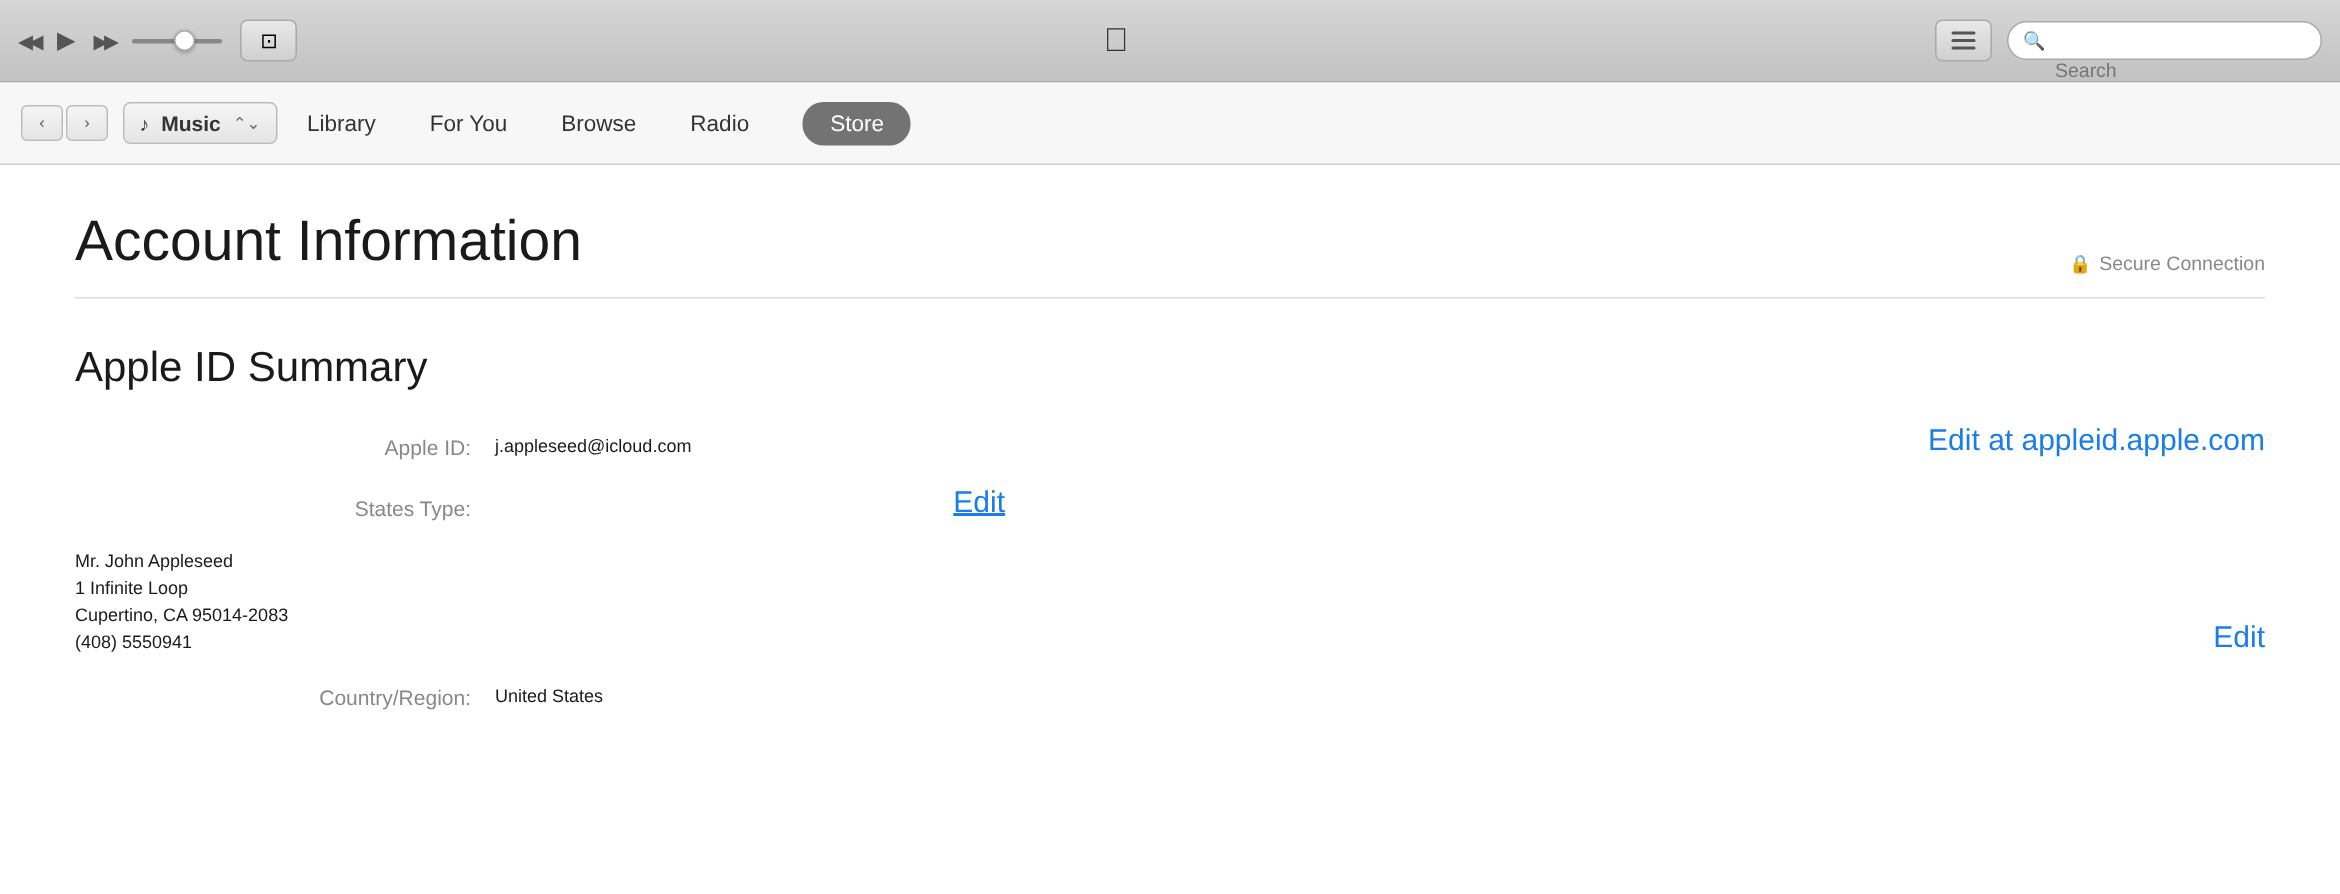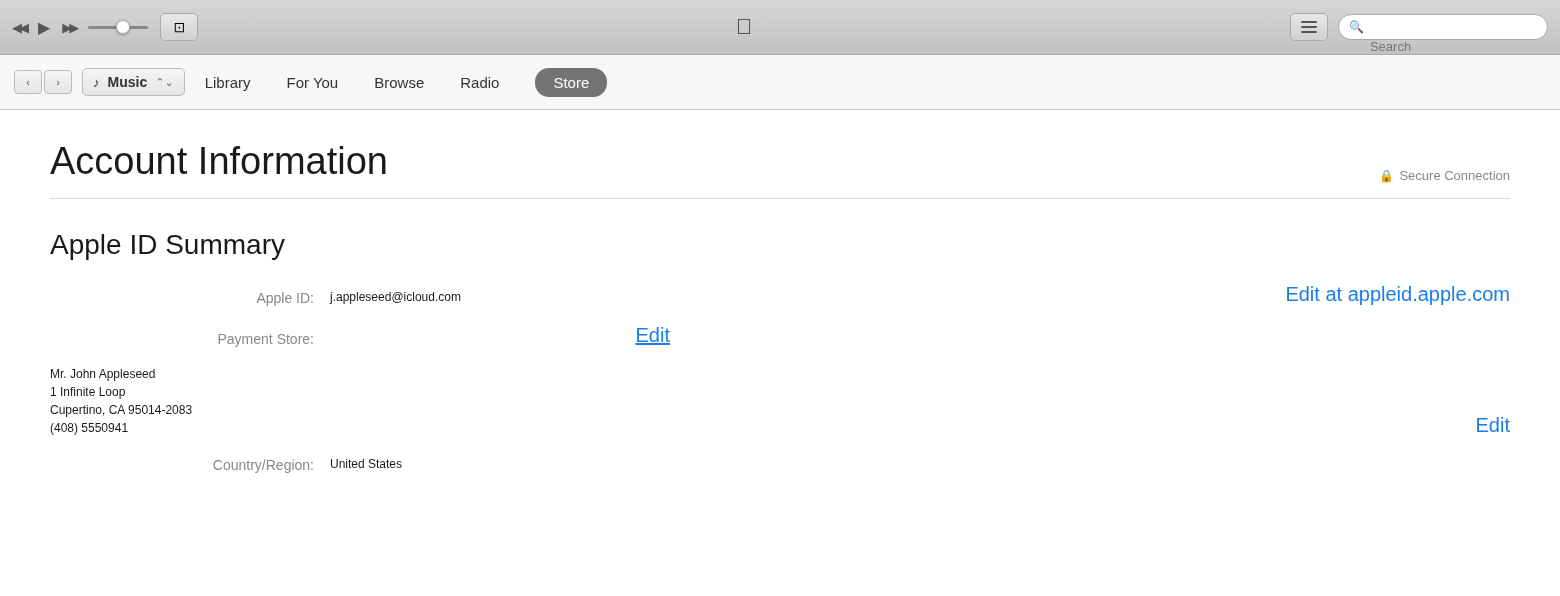--- a/index.html
+++ b/index.html
@@ -399,21 +399,21 @@
 
       <div class="info-row">
         <div class="info-label">Apple ID:</div>
         <div class="info-value">j.appleseed@icloud.com</div>
         <div class="info-action">
           <a class="action-link">Edit at appleid.apple.com</a>
         </div>
       </div>
 
       <div class="info-row">
-        <div class="info-label">Payment Store:</div>
+        <div class="info-label">States Type:</div>
         <div class="info-action">
           <a class="action-link underline">Edit</a>
         </div>
       </div>
 
       <div class="info-row">
         <div class="info-value">
           Mr. John Appleseed<br>
           1 Infinite Loop<br>
           Cupertino, CA 95014-2083<br>

